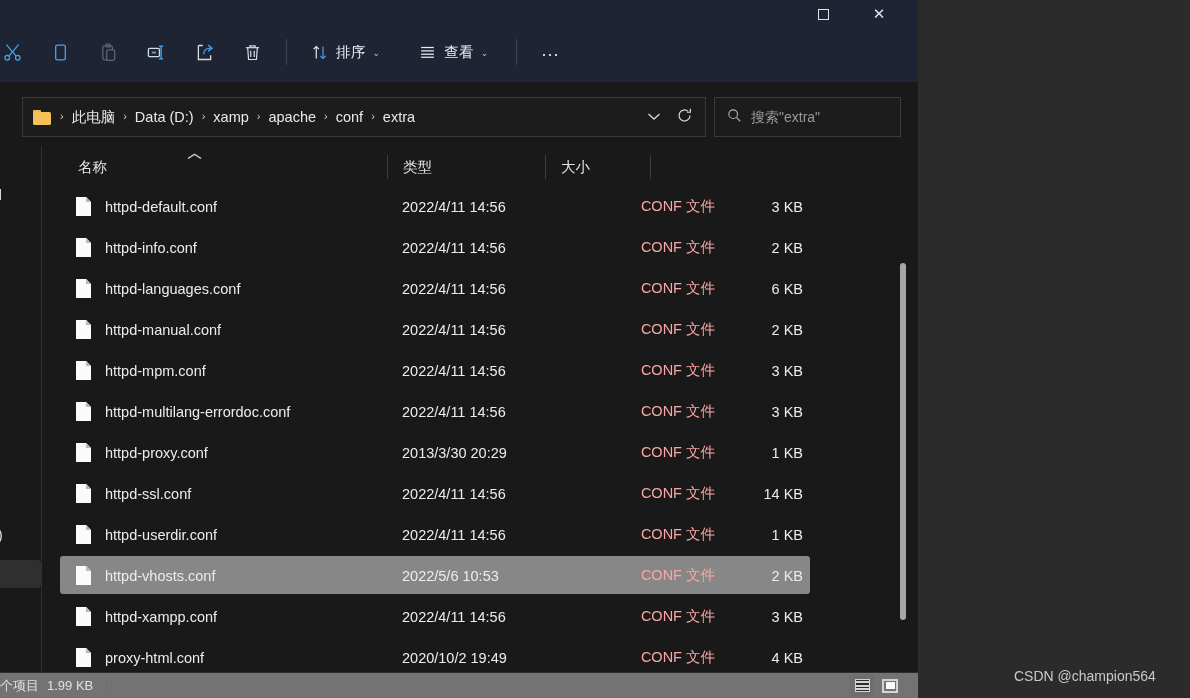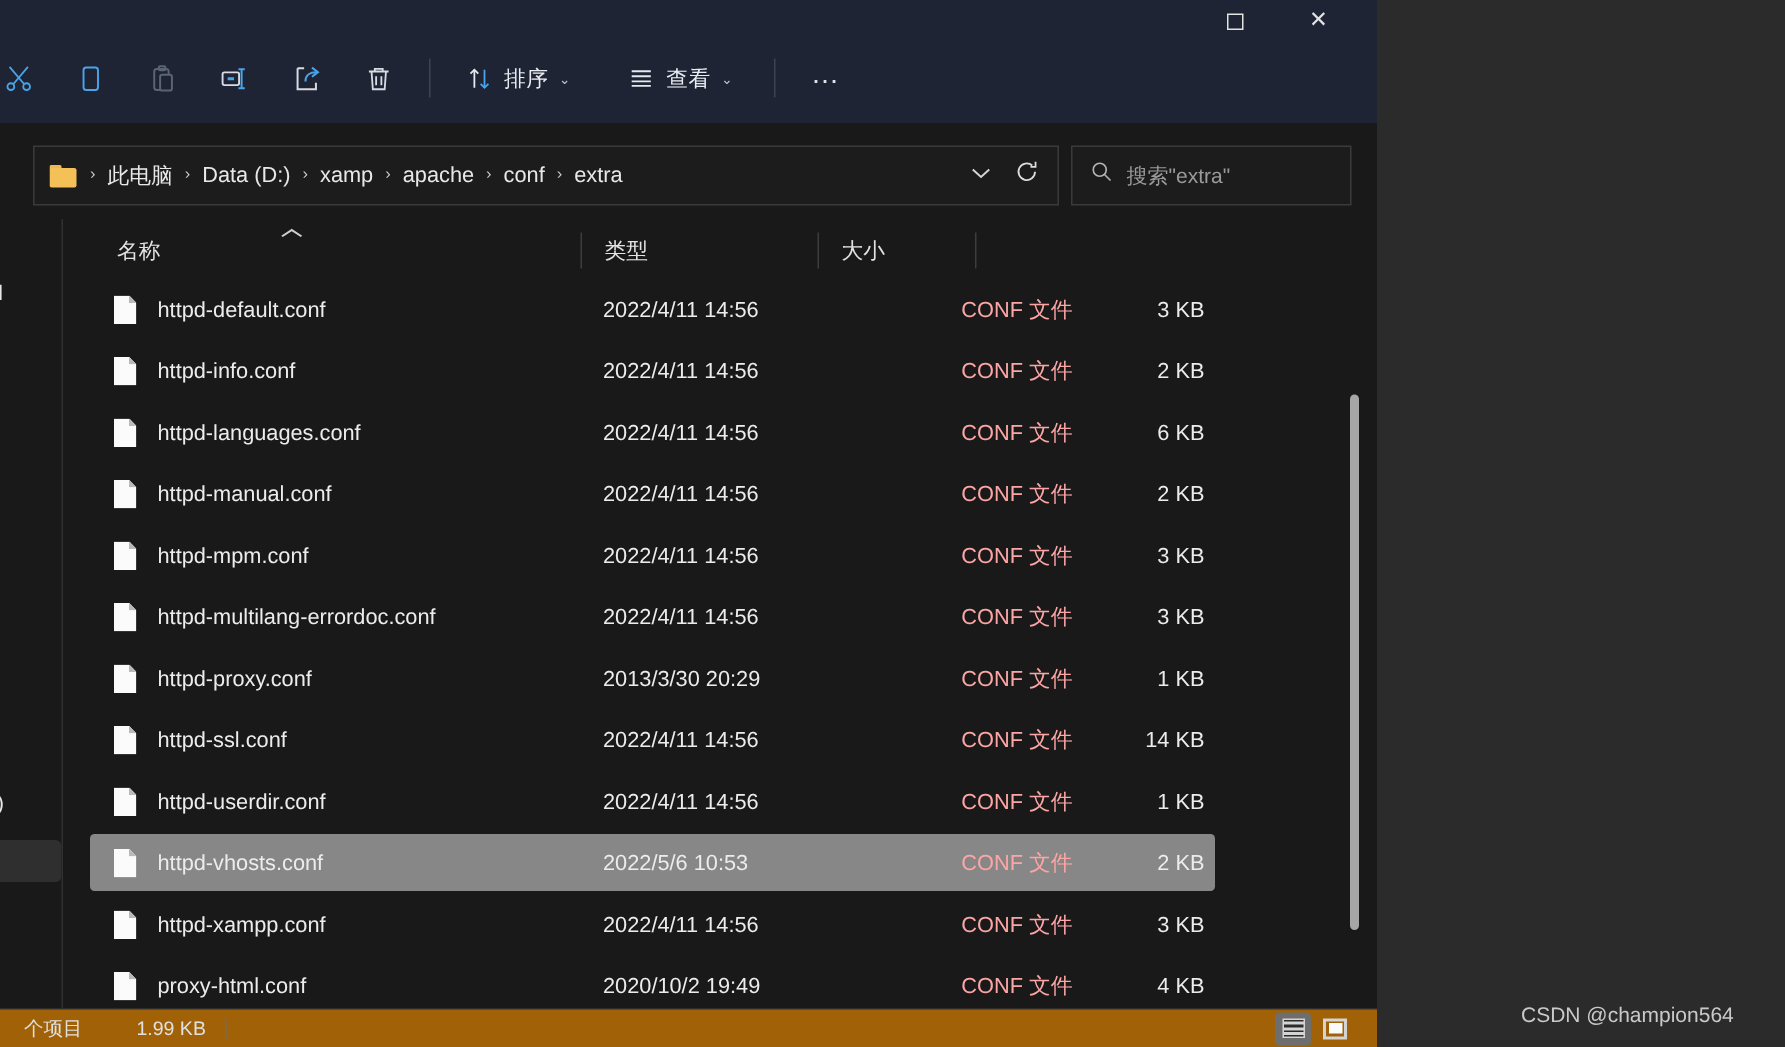--- a/index.html
+++ b/index.html
@@ -288,35 +288,34 @@
     width: 6px; height: 357px;
     background: #a6a6a6;
     border-radius: 3px;
   }
 
   
   #status-bar {
     position: absolute;
     left: 0; bottom: 0;
     width: 918px; height: 26px;
-    background: #a16207;
+    background: #737373;
     border-top: 1px solid #2e2e2e;
     display: flex;
     align-items: center;
-    padding-left: 16px;
+    padding-left: 0;
   }
   #status-text {
     color: #e0e0e0;
     font-size: 13px;
     margin-right: 8px;
   }
   #status-size {
     color: #e0e0e0;
     font-size: 13px;
-    margin-left: 28px;
   }
   #status-divider {
     width: 1px; height: 15px;
     background: #6d6d6d;
     margin-left: 13px;
   }
   #view-toggles {
     position: absolute;
     right: 16px;
     display: flex;

